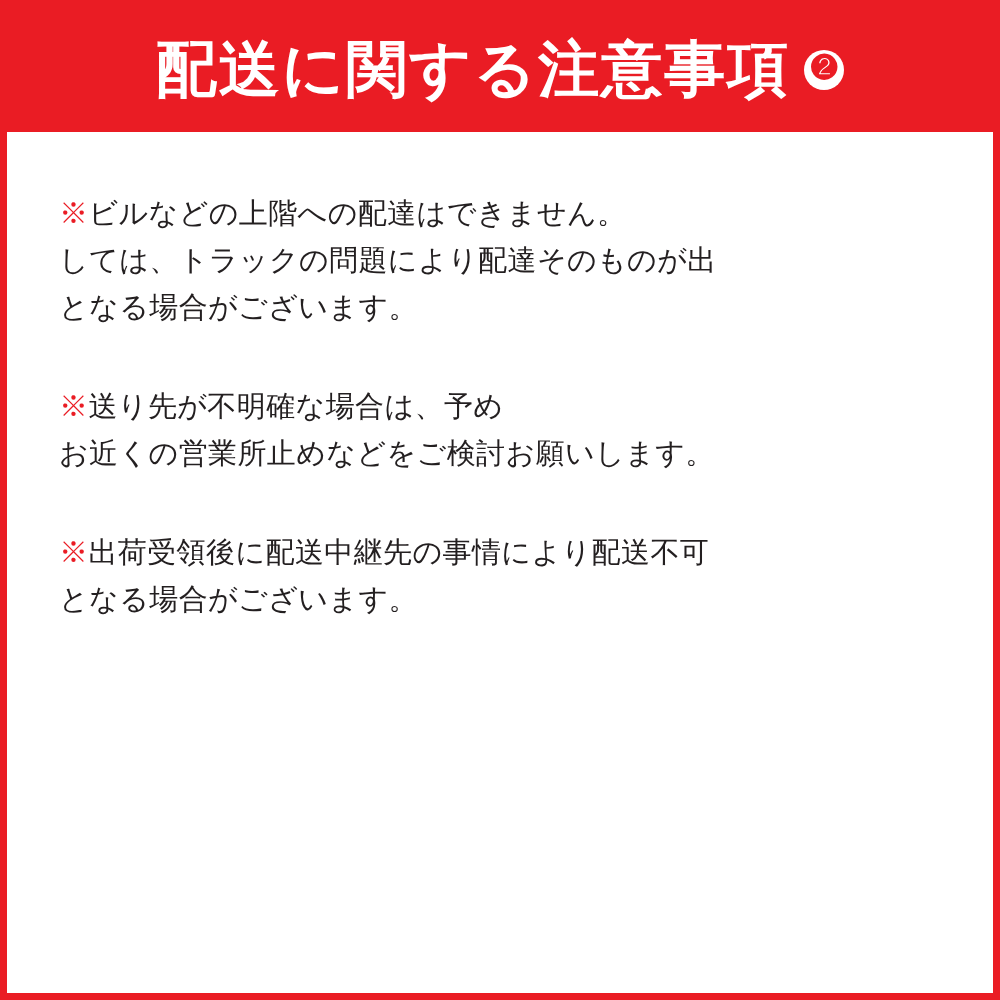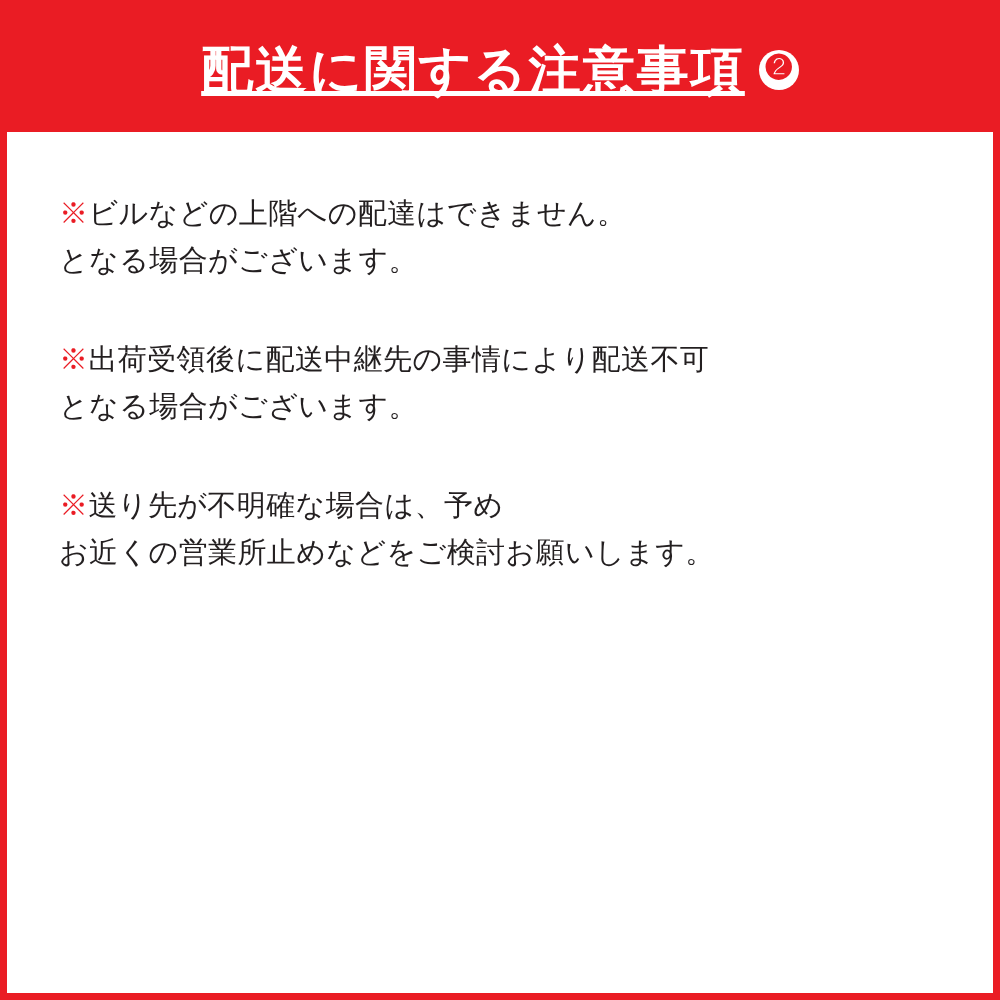--- a/index.html
+++ b/index.html
@@ -27,26 +27,25 @@
     flex: 0 0 auto;
     height: 125px;
     background: #ea1c24;
     color: #ffffff;
     display: flex;
     align-items: center;
     justify-content: center;
     gap: 14px;
   }
   .notice-header-title {
-    font-size: 52px;
+    font-size: 61px;
     font-weight: bold;
     letter-spacing: 2px;
     line-height: 1;
     white-space: nowrap;
-    text-decoration: underline;
   }
   .page-badge {
     display: inline-flex;
     align-items: center;
     justify-content: center;
     width: 40px;
     height: 40px;
     border-radius: 50%;
     background: #ffffff;
     color: #ea1c24;
@@ -86,27 +85,28 @@
 
   <div class="notice-header">
     <span class="notice-header-title">配送に関する注意事項</span>
     <span class="page-badge">❷</span>
   </div>
 
   <div class="notice-body">
 
     <p class="notice-item">
       <span class="notice-line"><span class="kome">※</span><span>ビルなどの上階への配達はできません。</span></span>
-      <span class="notice-line">となる場合がございます。</span>
-    </p>
-
-    <p class="notice-item">
-      <span class="notice-line"><span class="kome">※</span><span>出荷受領後に配送中継先の事情により配送不可</span></span>
+      <span class="notice-line">しては、トラックの問題により配達そのものが出</span>
       <span class="notice-line">となる場合がございます。</span>
     </p>
 
     <p class="notice-item">
       <span class="notice-line"><span class="kome">※</span><span>送り先が不明確な場合は、予め</span></span>
       <span class="notice-line">お近くの営業所止めなどをご検討お願いします。</span>
     </p>
 
+    <p class="notice-item">
+      <span class="notice-line"><span class="kome">※</span><span>出荷受領後に配送中継先の事情により配送不可</span></span>
+      <span class="notice-line">となる場合がございます。</span>
+    </p>
+
   </div>
 </div>
 
 </body></html>

